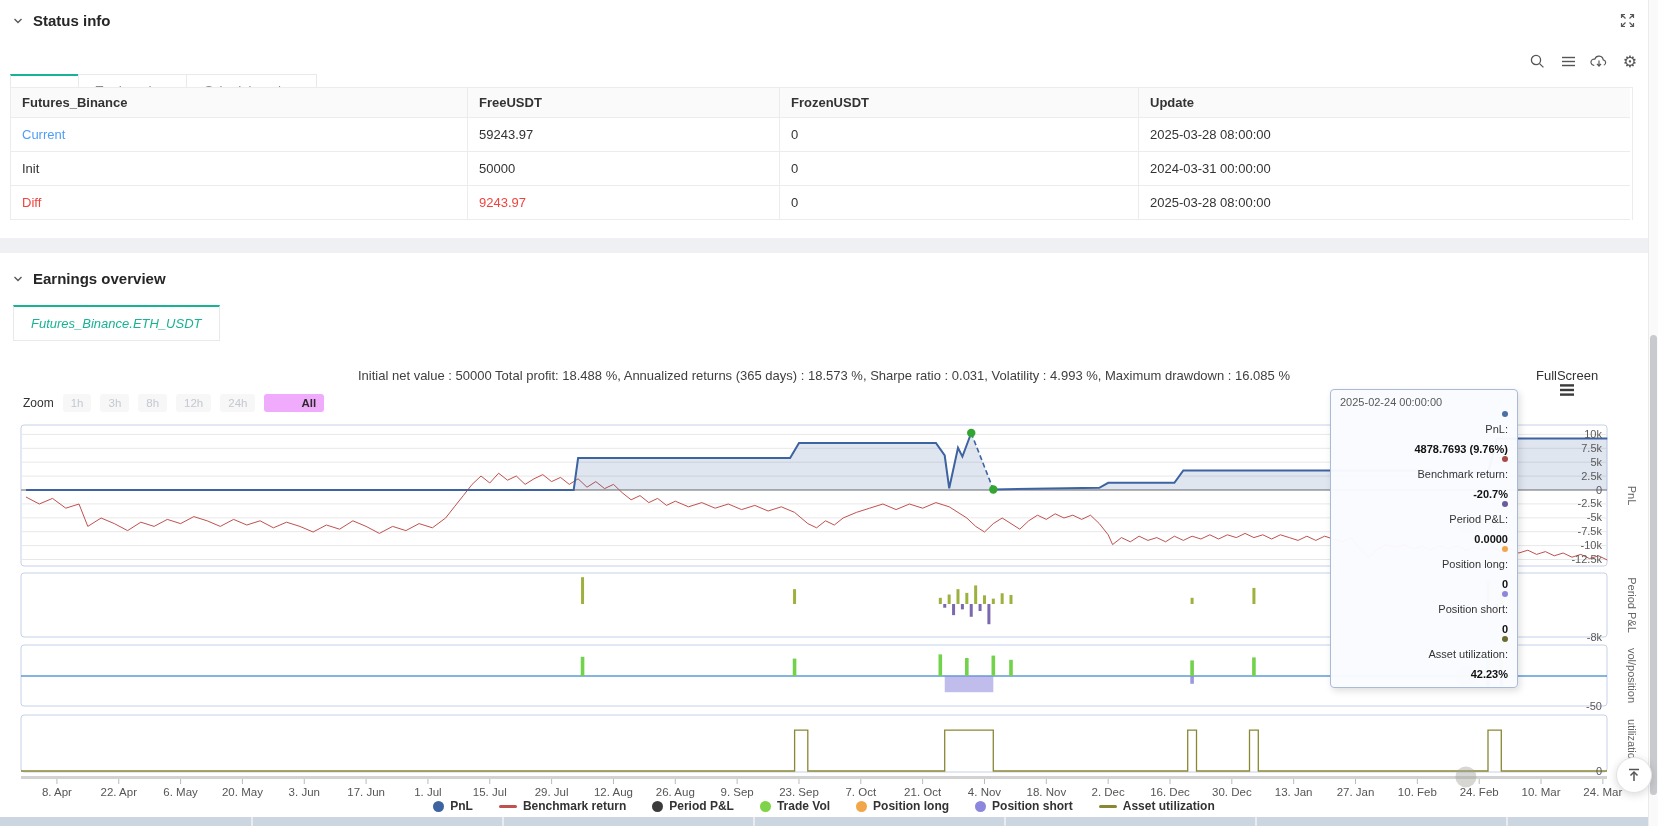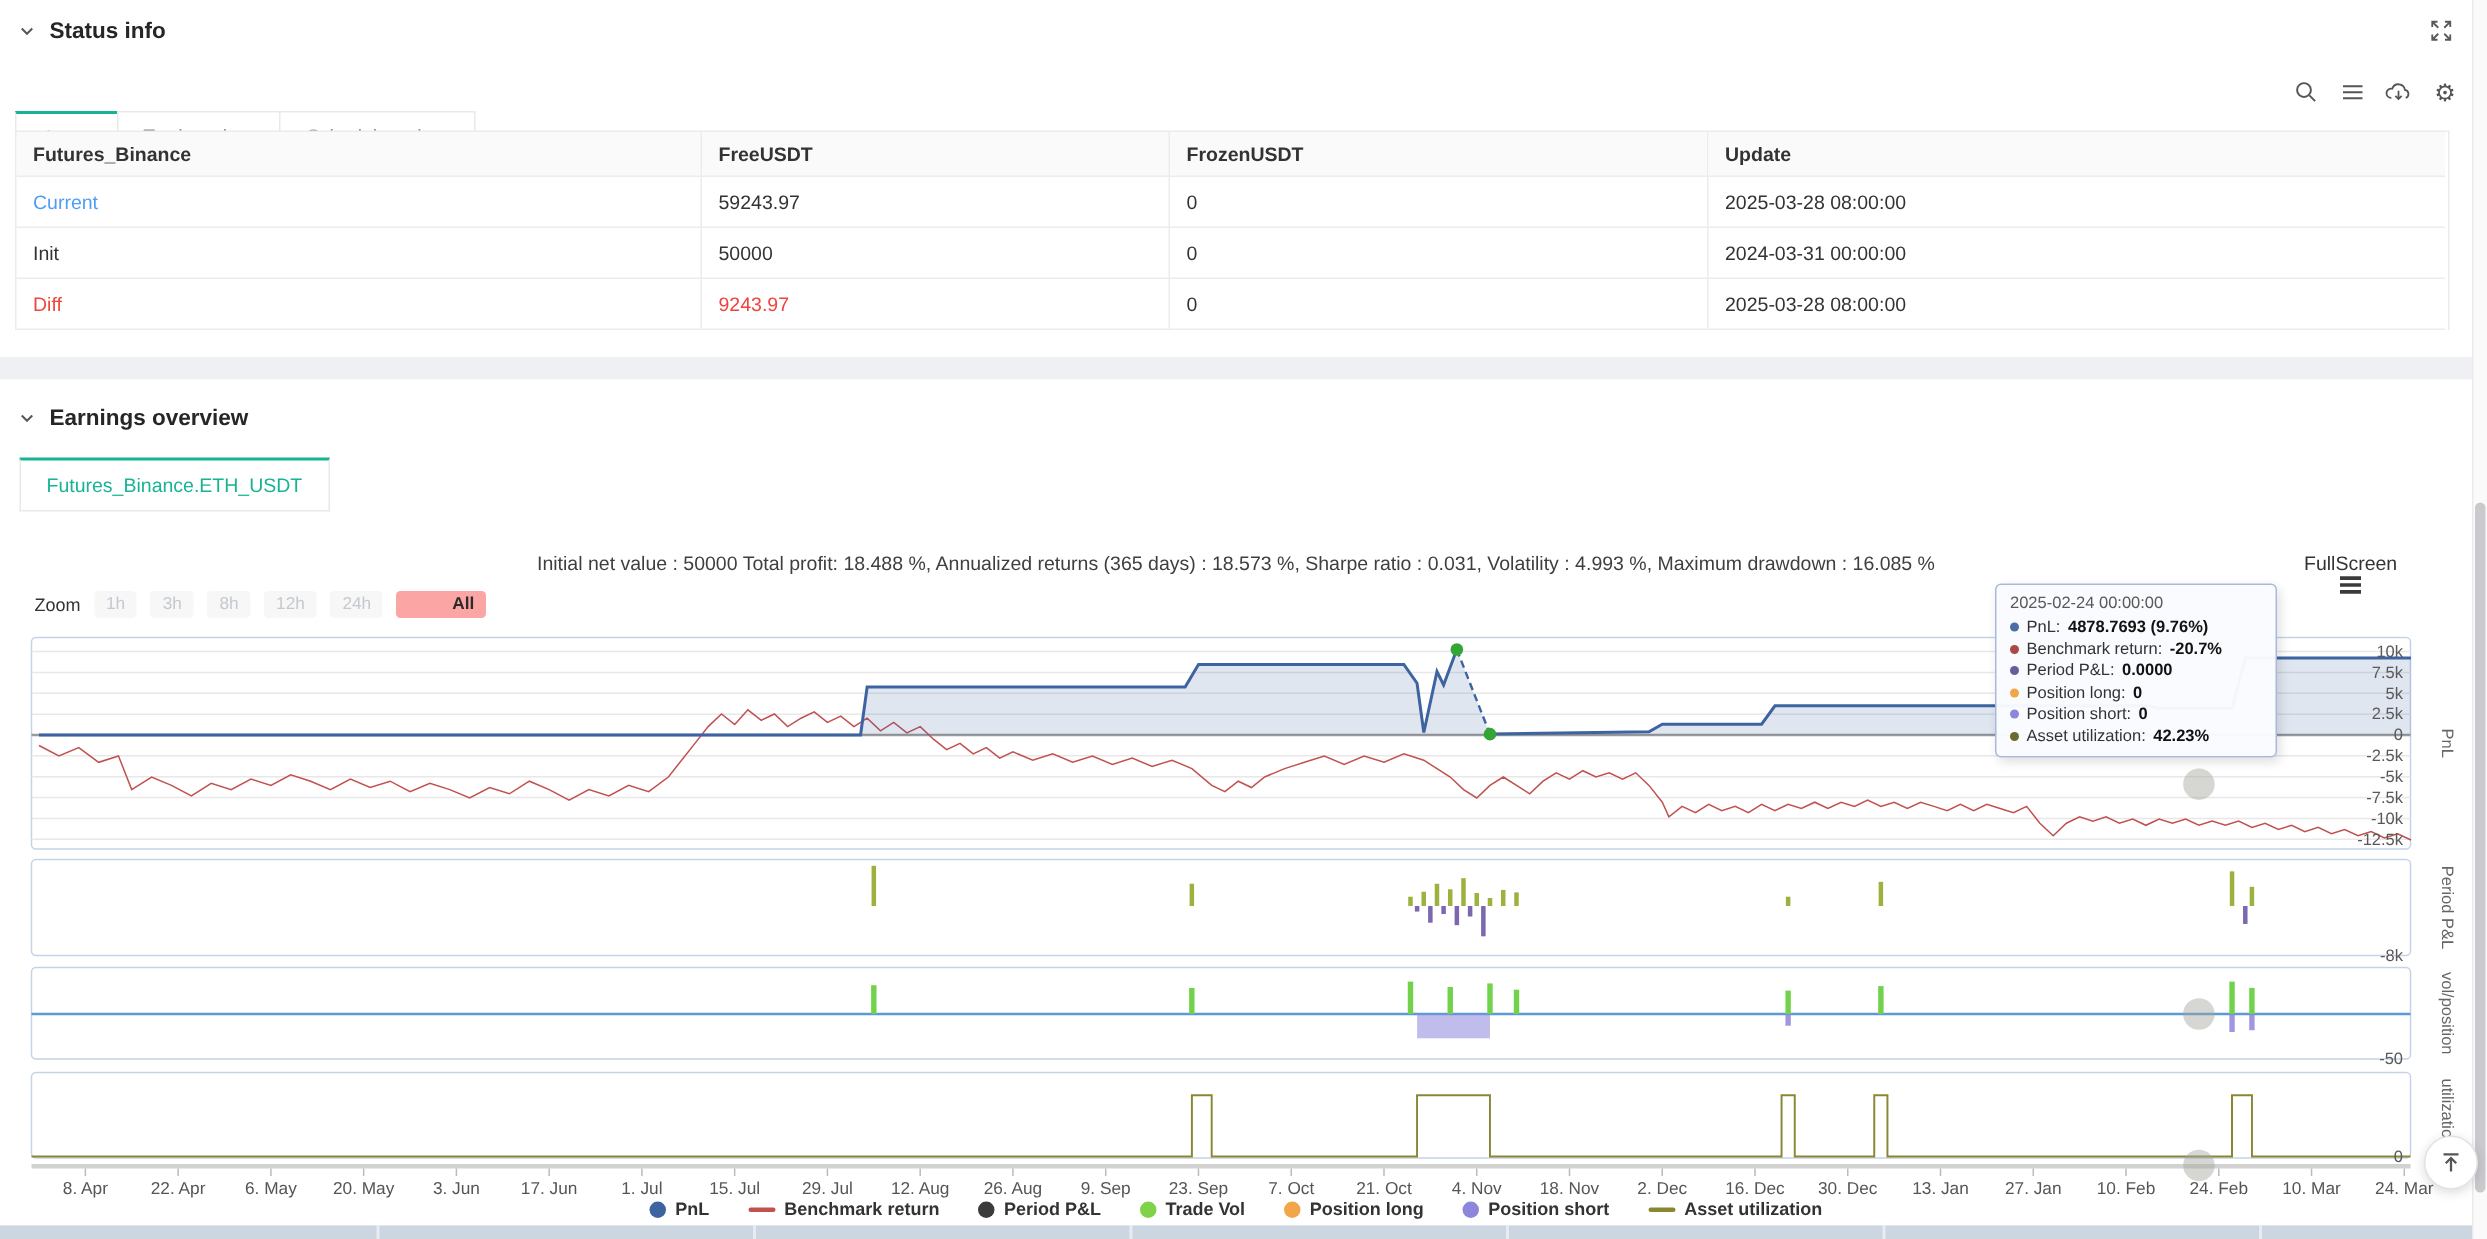--- a/index.html
+++ b/index.html
@@ -31,36 +31,36 @@
 
   
   .e-tab{position:absolute;left:13px;top:305px;height:36px;line-height:33px;padding:0 17px;border:1px solid #e9e9e9;
          border-top:2px solid #18b393;color:#18b393;font-size:13px;box-sizing:border-box;cursor:pointer;background:#fff;}
   .stats{position:absolute;left:0;top:368px;width:1648px;text-align:center;font-size:13px;color:#3f3f3f;}
   .fs-row{position:absolute;left:1536px;top:368px;display:flex;align-items:center;flex-direction:column;}
   .fs-label{font-size:13px;color:#333;cursor:pointer;}
   .zoom-row{position:absolute;left:23px;top:394px;display:flex;align-items:center;gap:9px;}
   .zoom-lab{font-size:12px;color:#333;}
   .zbtn{font-size:11.5px;color:#c4c8cf;background:#f7f7f7;border-radius:3px;padding:3px 8px;cursor:pointer;}
-  .zbtn.sel{background:#fca5a5;color:#2b2b2b;font-weight:700;padding-left:37px;}
+  .zbtn.sel{background:#f0abfc;color:#2b2b2b;font-weight:700;padding-left:37px;}
 
   #chart-svg{position:absolute;left:0;top:415px;}
   svg text{font-family:"Liberation Sans",sans-serif;}
 
   #legend{position:absolute;left:0;top:799px;width:1648px;display:flex;justify-content:center;gap:26px;align-items:center;}
   .lg-item{display:flex;align-items:center;gap:6px;font-size:12px;font-weight:700;color:#333;cursor:pointer;}
   .lg-dot{width:11px;height:11px;border-radius:50%;}
   .lg-line{width:18px;height:3px;border-radius:2px;}
 
   
   .tooltip{position:absolute;left:1330px;top:389px;width:168px;background:rgba(250,251,254,0.97);
            border:1px solid #a9b9d8;border-radius:4px;box-shadow:2px 3px 7px rgba(0,0,0,0.13);
            padding:6px 9px;font-size:11px;color:#333;z-index:5;}
   .tt-title{color:#595959;margin-bottom:3px;}
-  .tt-row{display:flex;align-items:center;gap:5px;line-height:14.5px;white-space:nowrap;}
+  .tt-row{display:flex;align-items:flex-end;gap:5px;line-height:14.5px;white-space:nowrap;flex-direction:column;}
   .tt-dot{width:6px;height:6px;border-radius:50%;flex:0 0 6px;}
   .tt-val{font-weight:700;color:#111;}
 
   
   .vscroll{position:absolute;left:1648px;top:0;width:10px;height:826px;background:#fafafa;border-left:1px solid #ebebeb;box-sizing:border-box;}
   .vthumb{position:absolute;left:1px;width:7px;top:335px;height:460px;background:#c9cace;border-radius:4px;}
   .hscroll{position:absolute;left:0;top:817px;width:1648px;height:9px;background:#ccd6e0;}
   .hsep{position:absolute;top:0;width:2px;height:9px;background:rgba(255,255,255,0.55);}
   .backtop{position:absolute;left:1616px;top:757px;width:34px;height:34px;border-radius:50%;background:#fff;
            border:1px solid #e3e3e3;box-shadow:0 2px 8px rgba(0,0,0,0.15);display:flex;align-items:center;justify-content:center;cursor:pointer;z-index:6;}
@@ -147,21 +147,21 @@
   </div>
 
   <div class="card" id="card2">
     <div class="sec-head" style="left:12px;top:17px;">
       <svg class="chev" viewBox="0 0 12 12">
         <polyline points="2.5,4 6,7.5 9.5,4" fill="none" stroke="#595959" stroke-width="1.4"></polyline>
       </svg>
       <span>Earnings overview</span>
     </div>
 
-    <div class="e-tab" style="top:52px;left:13px;position:absolute;">Futures_Binance.ETH_USDT</div>
+    <div class="e-tab" style="top:52px;left:13px;position:absolute;font-style:italic;">Futures_Binance.ETH_USDT</div>
 
     <div class="stats" style="top:115px;">Initial net value : 50000 Total profit: 18.488 %, Annualized returns (365 days) : 18.573 %, Sharpe ratio : 0.031, Volatility : 4.993 %, Maximum drawdown : 16.085 %</div>
 
     <div class="fs-row" style="top:115px;">
       <span class="fs-label">FullScreen</span>
       <svg width="16" height="14" viewBox="0 0 16 14">
         <g stroke="#3b3b3b" stroke-width="2.4">
             <line x1="1" y1="2.4" x2="15" y2="2.4"></line>
             <line x1="1" y1="7" x2="15" y2="7"></line>
             <line x1="1" y1="11.6" x2="15" y2="11.6"></line>

